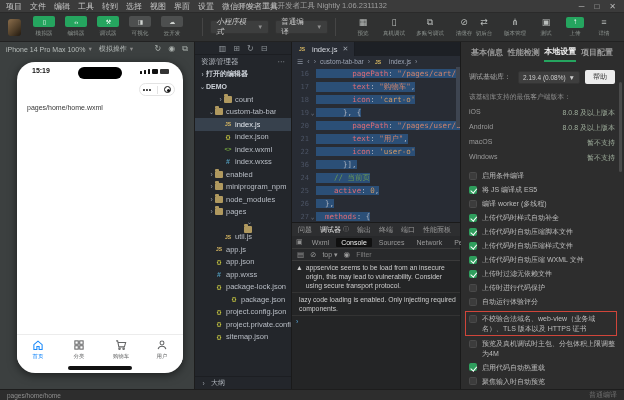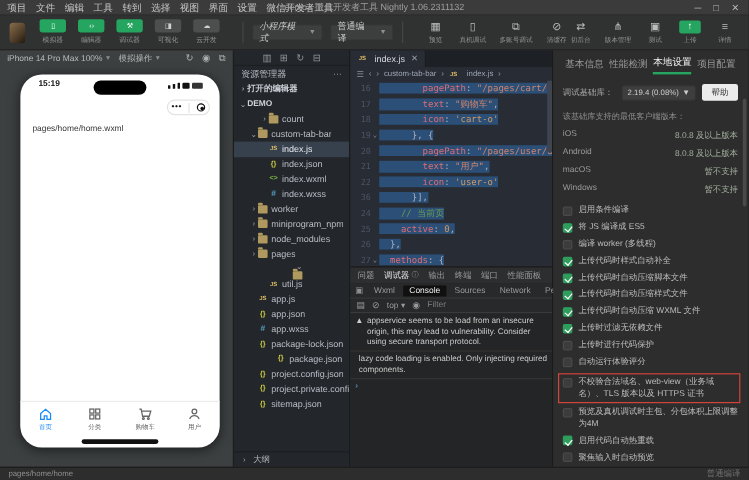--- a/index.html
+++ b/index.html
@@ -125,21 +125,21 @@
   .ctab{padding:1px 5px;white-space:nowrap;}
   .ctab.active{background:#101010;color:#f0f0f0;border-radius:1px;}
   .dock-ic{color:#8f8f8f;font-size:7px;margin-right:2px;}
   .filter-row{height:12px;display:flex;align-items:center;gap:6px;padding:0 5px;border-bottom:1px solid #3a3a3a;font-size:7px;color:#9a9a9a;background:#28292b;}
   .filter-row .fi{font-size:7.5px;}
   .filter-input{color:#7d7d7d;}
   .msg{font-size:6.8px;line-height:9px;padding:2px 4px 2px 4px;border-bottom:1px solid #333;display:flex;gap:3px;}
   .prompt-row{display:flex;gap:4px;padding:2px 4px;font-size:7px;color:#58a6d8;}
 
   
-  .rp-tabs{height:20px;display:flex;align-items:flex-end;justify-content:space-between;padding:0 10px;font-size:8px;color:#9a9a9a;}
+  .rp-tabs{height:20px;display:flex;align-items:center;justify-content:space-between;padding:0 10px;font-size:8px;color:#9a9a9a;font-weight:bold;}
   .rp-tab{padding:4px 0 3px;white-space:nowrap;cursor:pointer;}
   .rp-tab.active{color:#f0f0f0;border-bottom:2px solid #25a55f;}
   .baselib{display:flex;align-items:center;padding:8px 8px 6px;gap:5px;font-size:7px;color:#a9a9a9;}
   .bl-select{margin-left:auto;width:62px;height:13px;background:#3e3e3e;border:1px solid #343434;border-radius:2px;
     display:flex;align-items:center;justify-content:space-between;padding:0 4px;color:#cdcdcd;font-size:6.5px;}
   .bl-btn{width:30px;height:14px;background:#ececec;color:#333;border-radius:2px;display:flex;align-items:center;justify-content:center;font-size:7px;}
   .support-title{font-size:6.8px;color:#8d8d8d;padding:2px 8px 3px;}
   .sup-row{display:flex;justify-content:space-between;padding:2.5px 8px;font-size:7px;color:#9a9a9a;}
   .sup-row .v{color:#9fae9c;}
   .cbs{padding:6px 8px 0;}
@@ -416,21 +416,21 @@
 
           <div class="titem" style="padding-left: 22px;">
             <span class="arrow"></span>
             <span class="ficon ic-wxss"></span>
             <span class="fname">index.wxss</span>
           </div>
 
           <div class="titem" style="padding-left: 13px;">
             <span class="arrow">›</span>
             <span class="ficon ic-folder"></span>
-            <span class="fname">worker</span>
+            <span class="fname">enabled</span>
           </div>
 
           <div class="titem" style="padding-left: 13px;">
             <span class="arrow">›</span>
             <span class="ficon ic-folder"></span>
             <span class="fname">miniprogram_npm</span>
           </div>
 
           <div class="titem" style="padding-left: 13px;">
             <span class="arrow">›</span>

